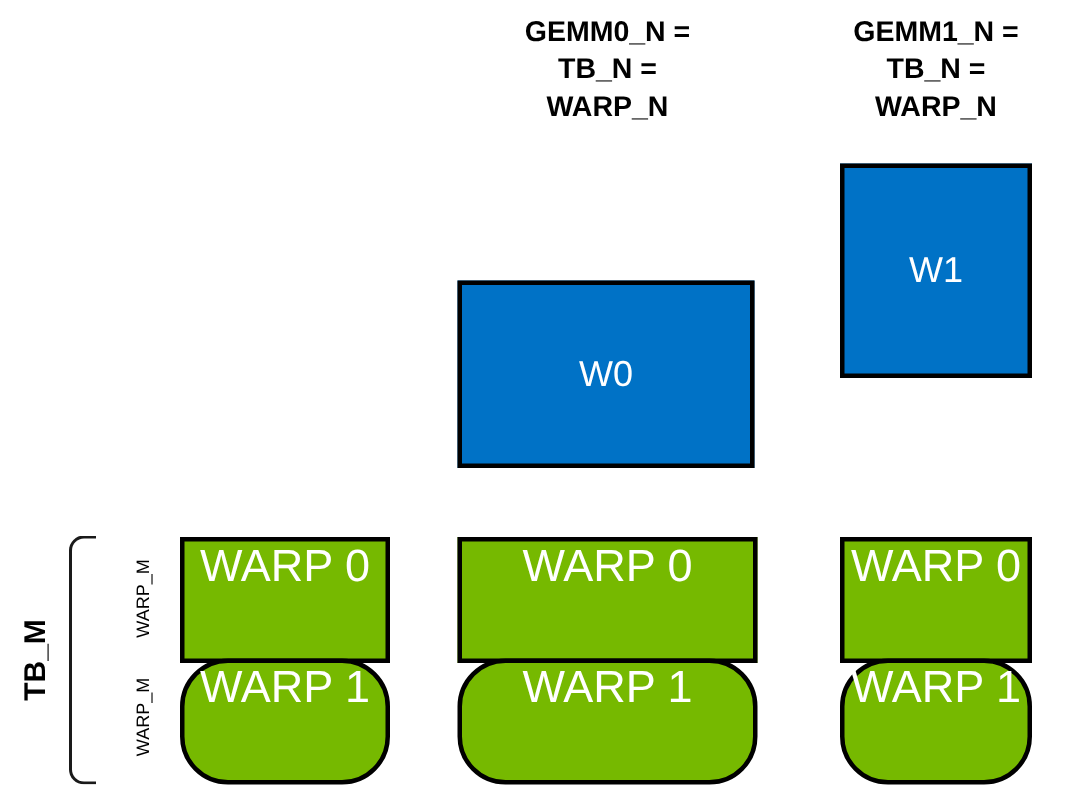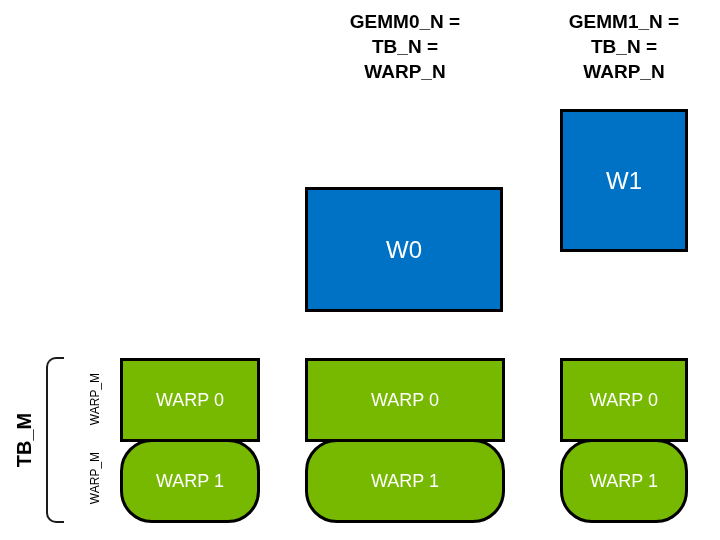--- a/index.html
+++ b/index.html
@@ -51,23 +51,22 @@
   .stack-left  { left: 120px; width: 140px; }
   .stack-mid   { left: 305px; width: 200px; }
   .stack-right { left: 560px; width: 128px; }
   .warp-row {
     width: 100%;
     height: 84px;
     background: var(--green);
     border: 3px solid var(--outline);
     color: var(--tile_text);
     display: flex;
-    align-items: center;
     justify-content: center;
-    font-size: 18px;
+    font-size: 30px;
     white-space: nowrap;
   }
   .warp-row + .warp-row { margin-top: -3px; border-radius: 32px; }
 
   .bracket {
     position: absolute;
     left: 46px;
     top: 357px;
     width: 18px;
     height: 166px;

